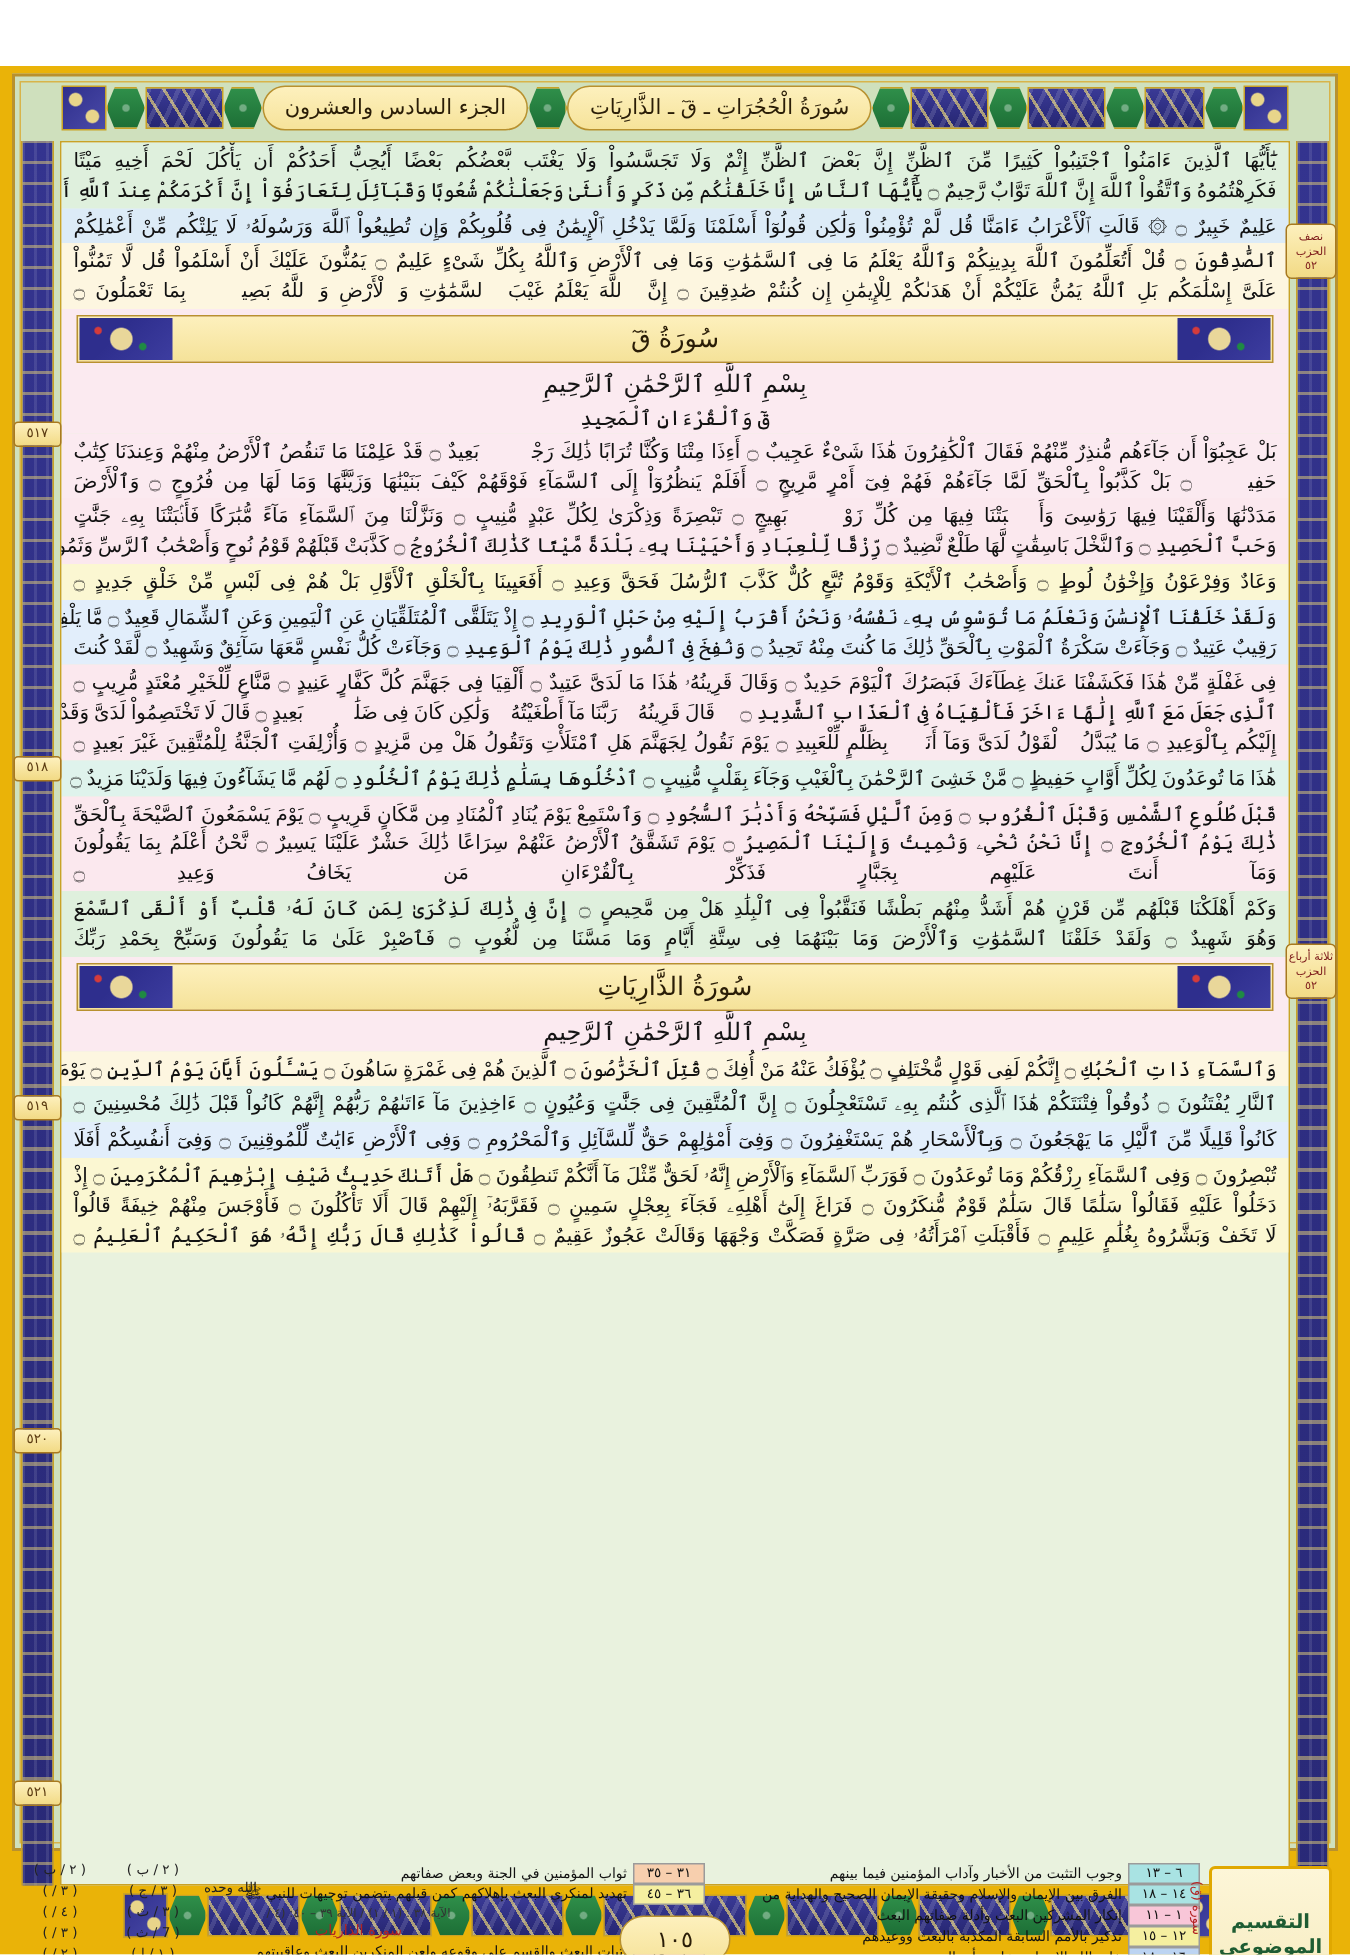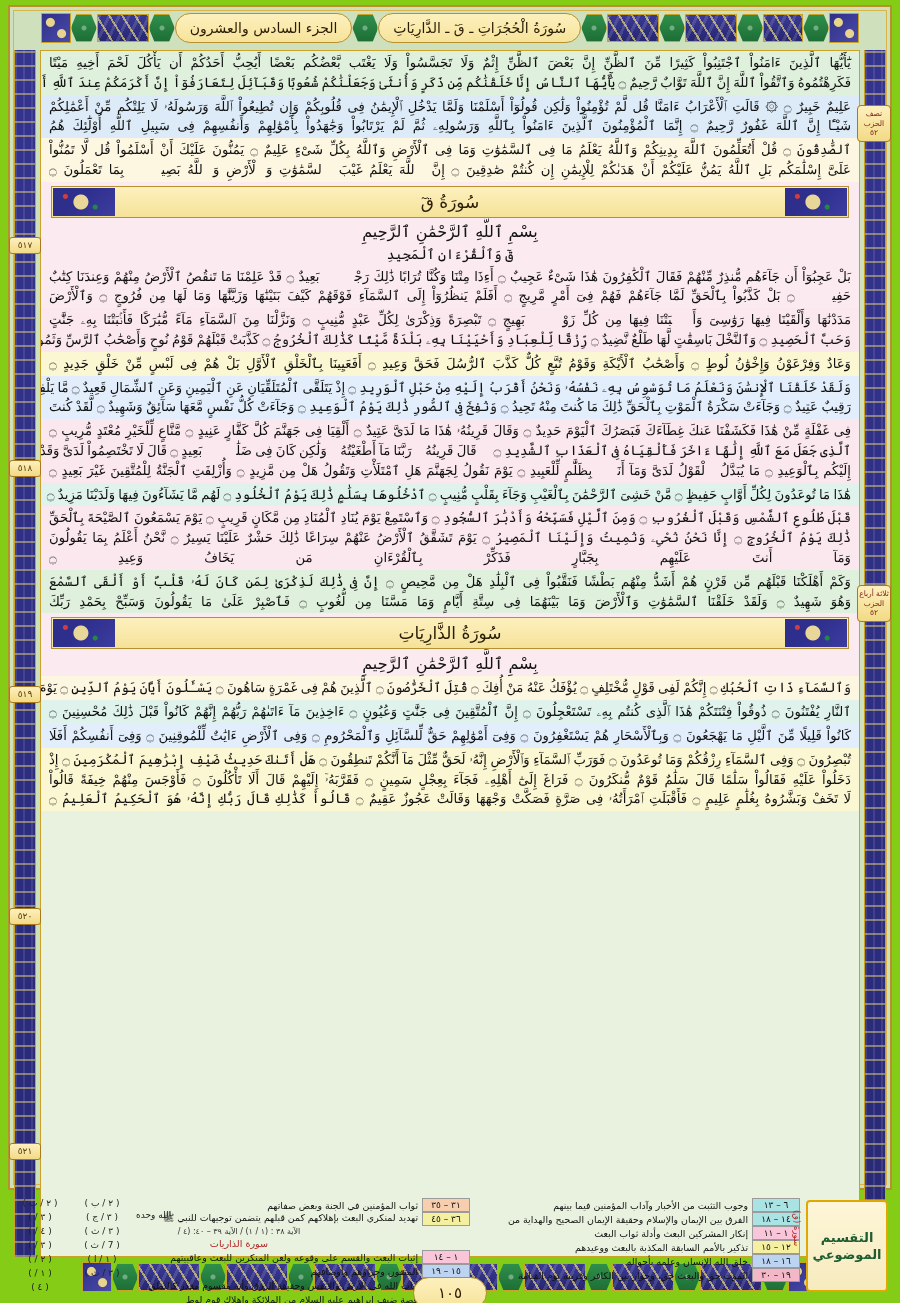--- a/index.html
+++ b/index.html
@@ -12,21 +12,22 @@
     height: 1303px;
     font-family: "DejaVu Sans", "Liberation Sans", sans-serif;
     overflow: hidden;
     position: relative;
   }
 
   
   .page {
     position: absolute;
     inset: 0;
-    background: #84cc16;
+    background: #eab308;
+    margin-top: 44px;
   }
 
   
   .outer-frame {
     position: absolute;
     left: 8px; top: 5px; right: 8px;
     height: 1185px;
     border: 2px solid #b8912f;
     background: #cfe0bd;
     box-sizing: border-box;
@@ -389,21 +390,20 @@
   <div class="side-col left"></div>
 
   <div class="text-body">
 
     <div class="block bg-green">
       <div class="line">يَٰٓأَيُّهَا ٱلَّذِينَ ءَامَنُواْ ٱجْتَنِبُواْ كَثِيرًا مِّنَ ٱلظَّنِّ إِنَّ بَعْضَ ٱلظَّنِّ إِثْمٌ وَلَا تَجَسَّسُواْ وَلَا يَغْتَب بَّعْضُكُم بَعْضًا أَيُحِبُّ أَحَدُكُمْ أَن يَأْكُلَ لَحْمَ أَخِيهِ مَيْتًا</div>
       <div class="line">فَكَرِهْتُمُوهُ وَٱتَّقُواْ ٱللَّهَ إِنَّ ٱللَّهَ تَوَّابٌ رَّحِيمٌ ۝ يَٰٓأَيُّهَا ٱلنَّاسُ إِنَّا خَلَقْنَٰكُم مِّن ذَكَرٍ وَأُنثَىٰ وَجَعَلْنَٰكُمْ شُعُوبًا وَقَبَآئِلَ لِتَعَارَفُوٓاْ إِنَّ أَكْرَمَكُمْ عِندَ ٱللَّهِ أَتْقَىٰكُمْ إِنَّ ٱللَّهَ</div>
     </div>
     <div class="block bg-blue">
       <div class="line">عَلِيمٌ خَبِيرٌ ۝ ۞ قَالَتِ ٱلْأَعْرَابُ ءَامَنَّا قُل لَّمْ تُؤْمِنُواْ وَلَٰكِن قُولُوٓاْ أَسْلَمْنَا وَلَمَّا يَدْخُلِ ٱلْإِيمَٰنُ فِى قُلُوبِكُمْ وَإِن تُطِيعُواْ ٱللَّهَ وَرَسُولَهُۥ لَا يَلِتْكُم مِّنْ أَعْمَٰلِكُمْ</div>
-      <div class="line">شَيْـًٔا إِنَّ ٱللَّهَ غَفُورٌ رَّحِيمٌ ۝ إِنَّمَا ٱلْمُؤْمِنُونَ ٱلَّذِينَ ءَامَنُواْ بِٱللَّهِ وَرَسُولِهِۦ ثُمَّ لَمْ يَرْتَابُواْ وَجَٰهَدُواْ بِأَمْوَٰلِهِمْ وَأَنفُسِهِمْ فِى سَبِيلِ ٱللَّهِ أُوْلَٰٓئِكَ هُمُ</div>
     </div>
     <div class="block bg-cream">
       <div class="line">ٱلصَّٰدِقُونَ ۝ قُلْ أَتُعَلِّمُونَ ٱللَّهَ بِدِينِكُمْ وَٱللَّهُ يَعْلَمُ مَا فِى ٱلسَّمَٰوَٰتِ وَمَا فِى ٱلْأَرْضِ وَٱللَّهُ بِكُلِّ شَىْءٍ عَلِيمٌ ۝ يَمُنُّونَ عَلَيْكَ أَنْ أَسْلَمُواْ قُل لَّا تَمُنُّواْ</div>
       <div class="line">عَلَىَّ إِسْلَٰمَكُم بَلِ ٱللَّهُ يَمُنُّ عَلَيْكُمْ أَنْ هَدَىٰكُمْ لِلْإِيمَٰنِ إِن كُنتُمْ صَٰدِقِينَ ۝ إِنَّ ٱللَّهَ يَعْلَمُ غَيْبَ ٱلسَّمَٰوَٰتِ وَٱلْأَرْضِ وَٱللَّهُ بَصِيرٌۢ بِمَا تَعْمَلُونَ ۝</div>
     </div>
 
     <div class="block bg-plain" style="padding-bottom:0">
       <div class="surah-banner">
         <div class="orn-end r"></div>
         <div class="orn-end l"></div>
@@ -518,21 +518,21 @@
       <div class="idx-row">
         <div class="idx-range c-teal">٦ – ١٣</div>
         <div class="idx-text">وجوب التثبت من الأخبار وآداب المؤمنين فيما بينهم</div>
       </div>
       <div class="idx-row">
         <div class="idx-range c-teal">١٤ – ١٨</div>
         <div class="idx-text">الفرق بين الإيمان والإسلام وحقيقة الإيمان الصحيح والهداية من</div>
       </div>
       <div class="idx-row">
         <div class="idx-range c-pink">١ – ١١</div>
-        <div class="idx-text">إنكار المشركين البعث وأدلة ثواب البعث</div>
+        <div class="idx-text">إنكار المشركين البعث وأدلة صفاتهم البعث</div>
       </div>
       <div class="idx-row">
         <div class="idx-range c-lemon">١٢ – ١٥</div>
         <div class="idx-text">تذكير بالأمم السابقة المكذبة بالبعث ووعيدهم</div>
       </div>
       <div class="idx-row">
         <div class="idx-range c-blue">١٦ – ١٨</div>
         <div class="idx-text">خلق الله الإنسان وعلمه بأحواله</div>
       </div>
       <div class="idx-row">

